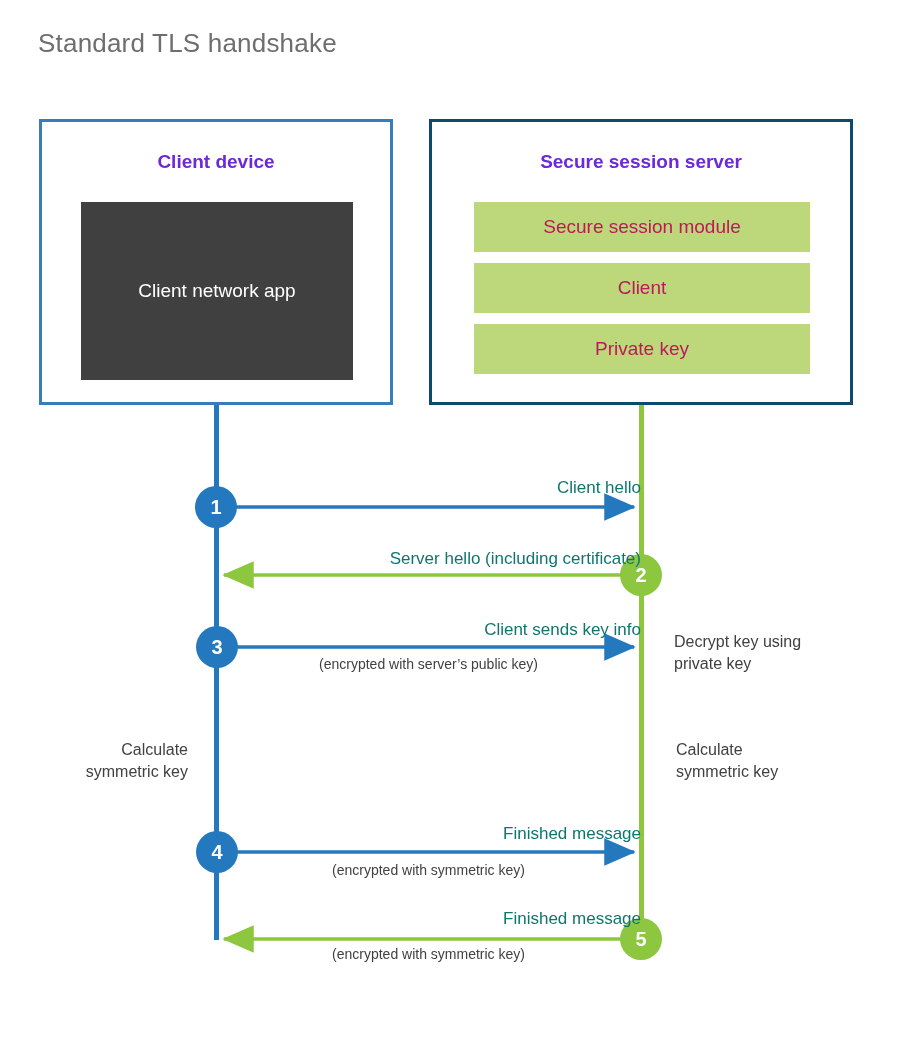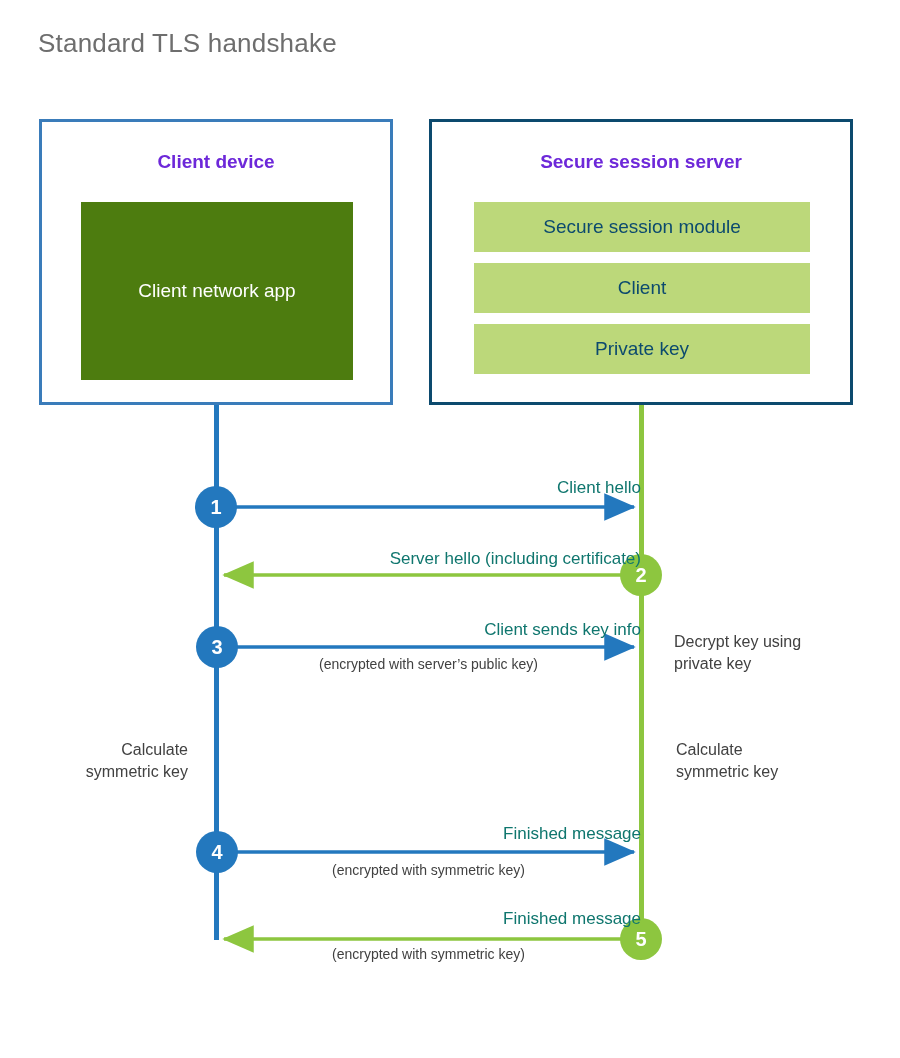--- a/index.html
+++ b/index.html
@@ -68,21 +68,21 @@
     color: #6d28d9;
   }
 
   
   .client-app-block {
     position: absolute;
     left: 39px;
     top: 80px;
     width: 272px;
     height: 178px;
-    background: #4d7c0f;
+    background: #404040;
     color: #ffffff;
     font-size: 19px;
     font-weight: 400;
     display: flex;
     align-items: center;
     justify-content: center;
     text-align: center;
     line-height: 1.35;
     padding: 8px 12px;
     box-sizing: border-box;
@@ -90,21 +90,21 @@
 
   .server-blocks {
     position: absolute;
     left: 42px;
     top: 80px;
     width: 336px;
   }
   .server-block {
     height: 50px;
     background: #bcd87a;
-    color: #0c4a6e;
+    color: #be185d;
     font-size: 19px;
     display: flex;
     align-items: center;
     justify-content: center;
     margin-bottom: 11px;
     text-align: center;
   }
   .server-block:last-child { margin-bottom: 0; }
 
   

